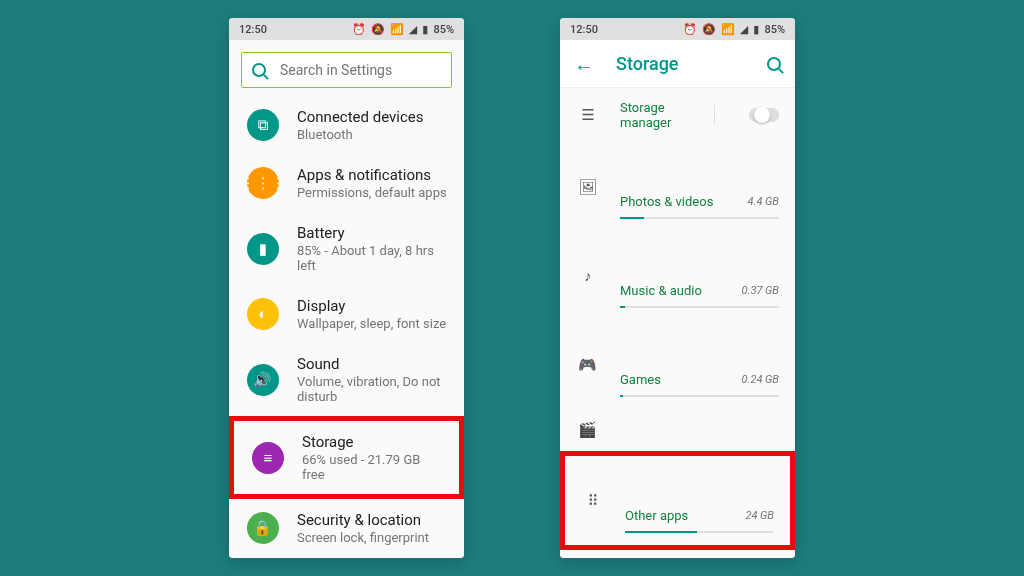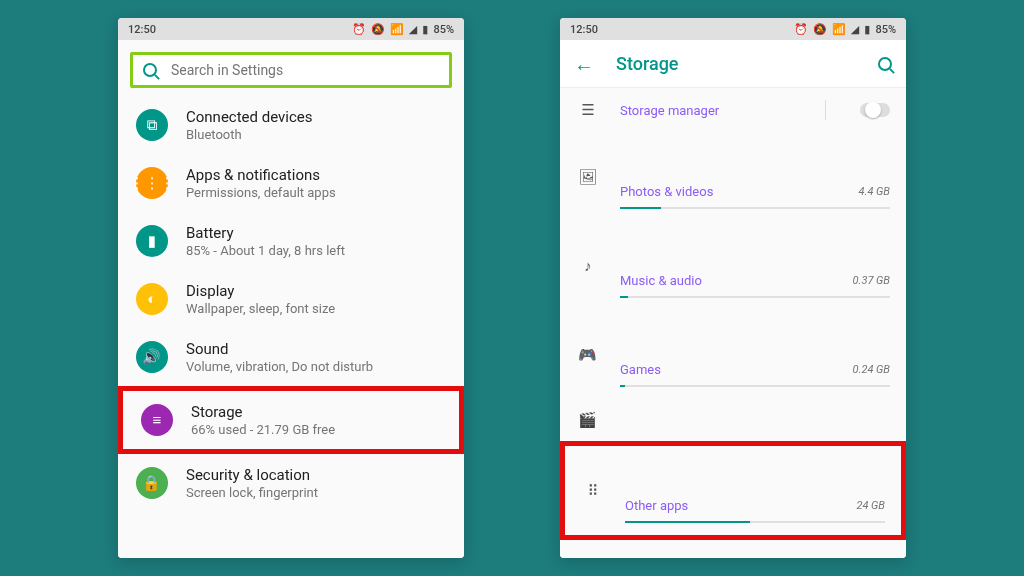--- a/index.html
+++ b/index.html
@@ -1,21 +1,21 @@
 <!DOCTYPE html>
 <html><head>
 <meta charset="utf-8">
 <style>
 * { box-sizing: border-box; margin: 0; padding: 0; font-family: Roboto, Arial, sans-serif; }
 body { background: #1d7c7c; width: 1024px; height: 576px; display: flex; justify-content: center; align-items: center; gap: 96px; }
-.phone { width: 346px; height: 540px; background: #fff; border-radius: 4px; overflow: hidden; display: flex; flex-direction: column; box-shadow: 0 4px 16px rgba(0,0,0,0.18); }
+.phone { width: 235px; height: 540px; background: #fff; border-radius: 4px; overflow: hidden; display: flex; flex-direction: column; box-shadow: 0 4px 16px rgba(0,0,0,0.18); }
 .statusbar { height: 22px; background: #e0e0e0; display: flex; align-items: center; padding: 0 10px; font-size: 11px; font-weight: 500; color: #444; justify-content: space-between; }
 .status-icons { display: flex; gap: 5px; align-items: center; }
 .searchbar-wrap { padding: 12px 12px 8px; background: #fafafa; }
-.searchbar { height: 36px; border: 3px solid #84cc16; border-radius: 2px; background: #fff; display: flex; align-items: center; padding: 0 10px; gap: 14px; color: #757575; font-size: 14px; }
+.searchbar { height: 36px; border: 1px solid #84cc16; border-radius: 2px; background: #fff; display: flex; align-items: center; padding: 0 10px; gap: 14px; color: #757575; font-size: 14px; }
 .searchbar .mag { width: 14px; height: 14px; border: 2px solid #009688; border-radius: 50%; position: relative; }
 .searchbar .mag::after { content: ""; position: absolute; width: 2px; height: 6px; background: #009688; transform: rotate(-45deg); bottom: -5px; right: -3px; }
 .scroll { flex: 1; overflow: hidden; background: #fafafa; }
 .list-item { display: flex; align-items: center; gap: 18px; padding: 12px 16px 12px 18px; position: relative; }
 .list-item .icon { width: 32px; height: 32px; border-radius: 50%; display: flex; align-items: center; justify-content: center; flex-shrink: 0; font-size: 15px; color: #fff; }
 .list-item .body { flex: 1; min-width: 0; }
 .list-item .title { font-size: 15px; color: #212121; }
 .list-item .sub { font-size: 13px; color: #757575; margin-top: 1px; }
 .highlight { border: 5px solid #e40d0d; }
 .ic-green { background: #009688; }
@@ -27,21 +27,21 @@
 .ic-lock { background: #4caf50; }
 .appbar { height: 48px; display: flex; align-items: center; padding: 0 14px; gap: 22px; border-bottom: 1px solid #eee; }
 .appbar .back { color: #009688; font-size: 20px; }
 .appbar .title { color: #009688; font-size: 18px; font-weight: 500; flex: 1; }
 .appbar .search { width: 14px; height: 14px; border: 2px solid #009688; border-radius: 50%; position: relative; }
 .appbar .search::after { content: ""; position: absolute; width: 2px; height: 6px; background: #009688; transform: rotate(-45deg); bottom: -5px; right: -3px; }
 .storage-row { padding: 12px 16px; display: flex; align-items: center; gap: 20px; position: relative; }
 .storage-row .sic { width: 24px; text-align: center; color: #555; font-size: 15px; flex-shrink: 0; }
 .storage-row .content { flex: 1; min-width: 0; }
 .storage-row .line { display: flex; justify-content: space-between; align-items: center; margin-top: 40px; }
-.storage-row .label { font-size: 13px; color: #8b5cf6; }
+.storage-row .label { font-size: 13px; color: #15803d; }
 .storage-row .size { font-size: 11px; color: #757575; font-style: italic; }
 .bar { height: 2px; background: #e0e0e0; margin-top: 8px; position: relative; }
 .bar .fill { position: absolute; left: 0; top: 0; bottom: 0; background: #009688; }
 .toggle { width: 30px; height: 14px; background: #ddd; border-radius: 7px; position: relative; margin-left: 8px; border-left: 1px solid #ddd; padding-left: 6px; }
 .toggle::after { content: ""; position: absolute; width: 16px; height: 16px; background: #fff; border-radius: 50%; top: -1px; left: 4px; box-shadow: 0 1px 2px rgba(0,0,0,0.3); }
 .divider-v { width: 1px; height: 20px; background: #ddd; margin: 0 6px; }
 </style>
 </head>
 <body>
 

